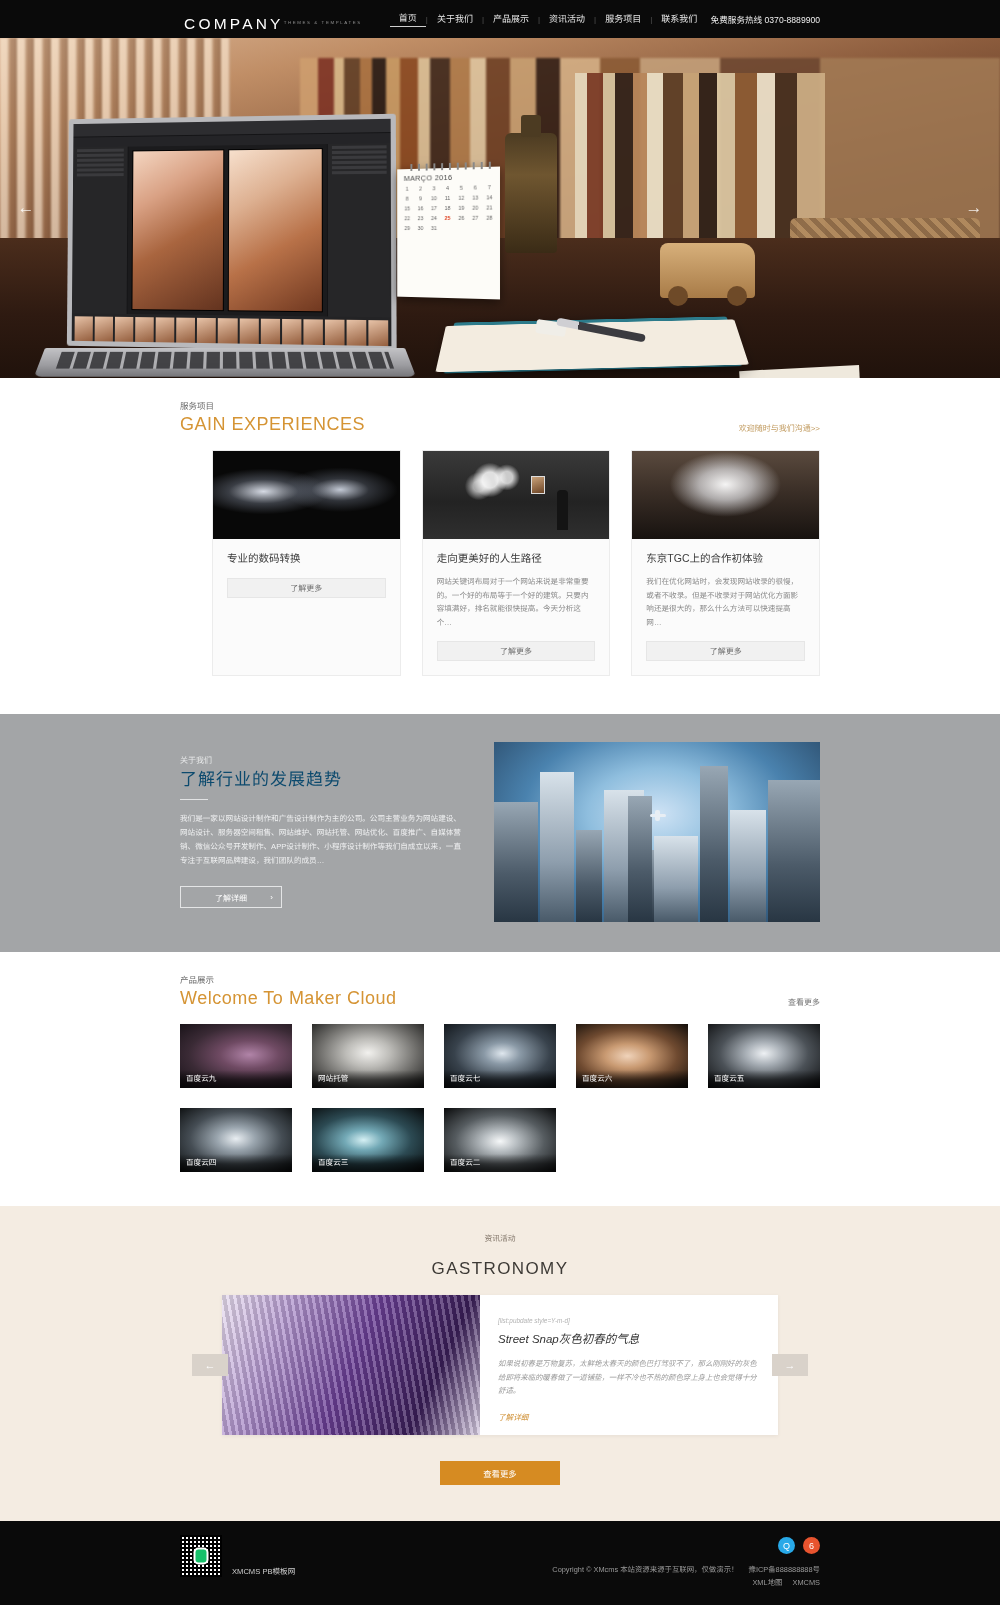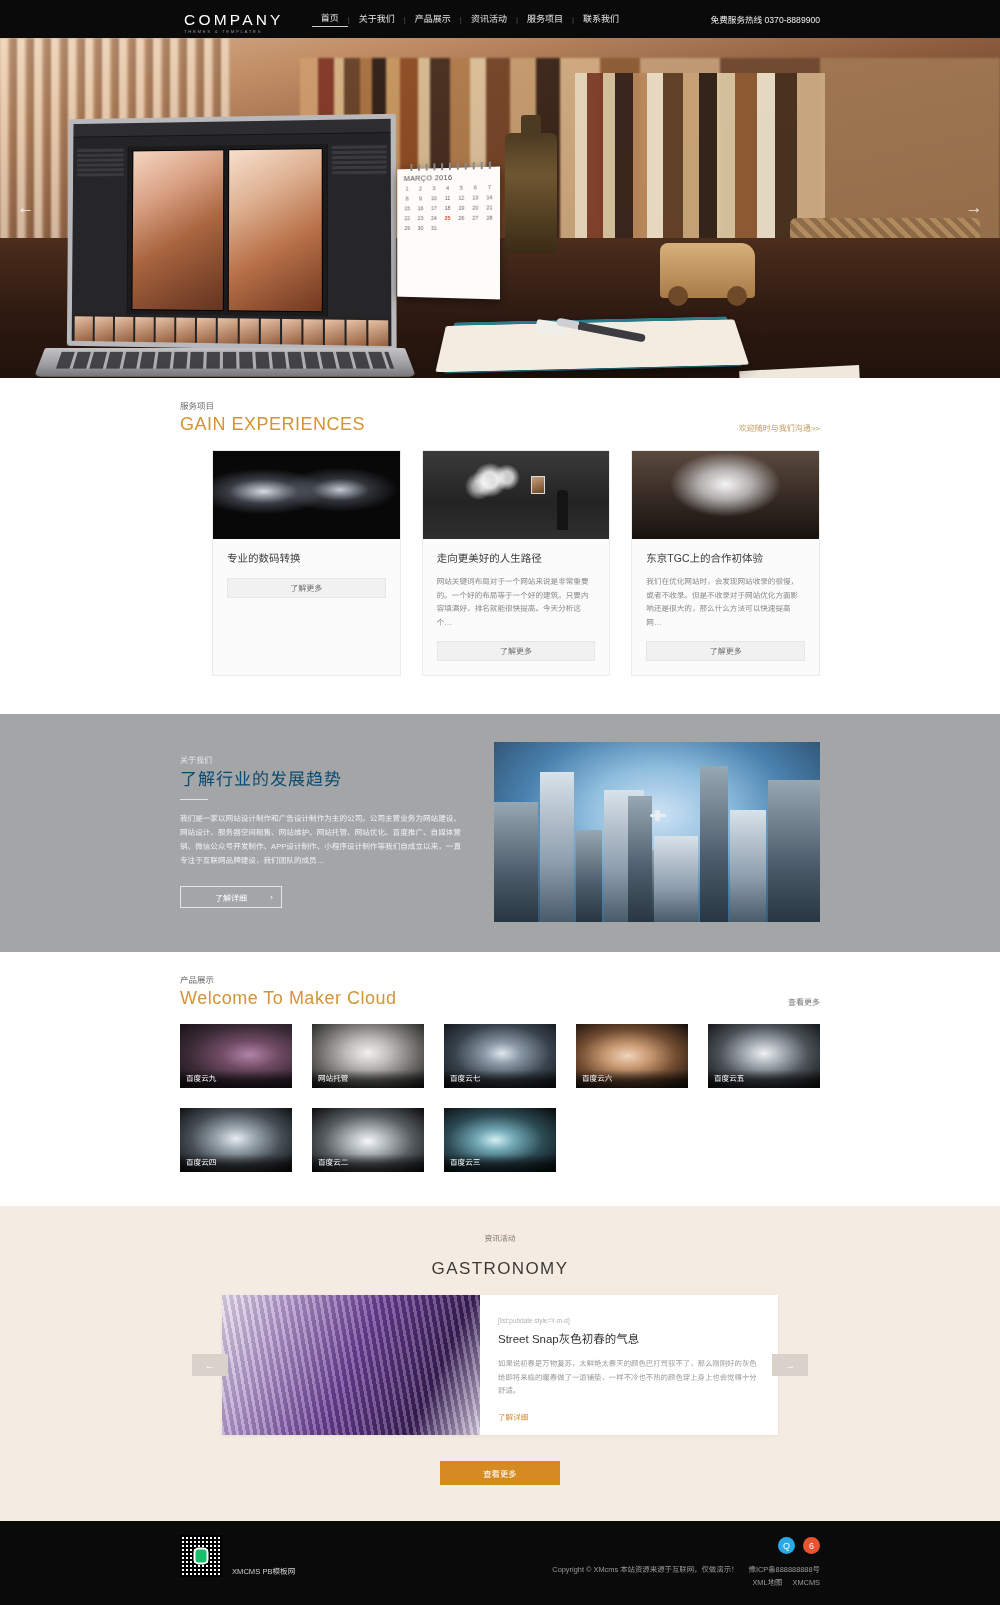--- a/index.html
+++ b/index.html
@@ -23,21 +23,21 @@
   }
   .header-inner {
     width: 1000px;
     margin: 0 auto;
     height: 38px;
     display: flex;
     align-items: center;
     padding: 0 180px 0 184px;
     position: relative;
   }
-  .logo { display: flex; flex-direction: column; margin-right: 28px; margin-top: 8px; }
+  .logo { display: flex; flex-direction: row; align-items: center; margin-right: 28px; margin-top: 8px; }
   .logo-main {
     color: #fff;
     font-size: 15.5px;
     letter-spacing: 3.2px;
     font-weight: 400;
     line-height: 17px;
   }
   .logo-sub {
     color: #8e8e8e;
     font-size: 4.4px;
@@ -381,20 +381,21 @@
 
   
   .sec-news { background: #f4ece2; padding: 26px 0 36px; }
   .news-head { text-align: center; margin-bottom: 14px; }
   .news-label { font-size: 7.8px; color: #84786c; line-height: 13px; }
   .news-title { font-size: 17px; color: #3d3a36; font-weight: 400; letter-spacing: 1.4px; line-height: 24px; margin-top: 12px; }
   .news-stage { position: relative; display: flex; justify-content: center; }
   .news-card {
     width: 556px; display: flex; background: #fff;
     box-shadow: 0 1px 4px rgba(0,0,0,.06);
+    font-style: italic;
   }
   .news-img {
     width: 258px; height: 140px;
     background:
       repeating-linear-gradient(80deg, rgba(255,255,255,.22) 0 3px, rgba(0,0,0,.13) 3px 7px),
       linear-gradient(115deg,#e9dff0 0%,#b59ad0 22%,#6b3f96 50%,#3a1e58 78%,#d9cfe4 100%);
   }
   .news-body { flex: 1; padding: 20px 18px 0 18px; }
   .news-meta { font-size: 6.4px; color: #b2b2b2; line-height: 11px; }
   .news-h { font-size: 11.5px; color: #333; margin: 5px 0 10px; line-height: 16px; font-weight: 400; }
@@ -667,25 +668,25 @@
         </div>
       <div class="prod p4">
           <div class="prod-label">百度云六</div>
         </div>
       <div class="prod p5">
           <div class="prod-label">百度云五</div>
         </div>
       <div class="prod p6">
           <div class="prod-label">百度云四</div>
         </div>
+      <div class="prod p7">
+          <div class="prod-label">百度云三</div>
+        </div>
       <div class="prod p8">
           <div class="prod-label">百度云二</div>
-        </div>
-      <div class="prod p7">
-          <div class="prod-label">百度云三</div>
         </div>
     </div>
   </div>
 </div>
 
 <div class="sec-news">
   <div class="wrap">
     <div class="news-head">
       <div class="news-label">资讯活动</div>
       <div class="news-title">GASTRONOMY</div>

